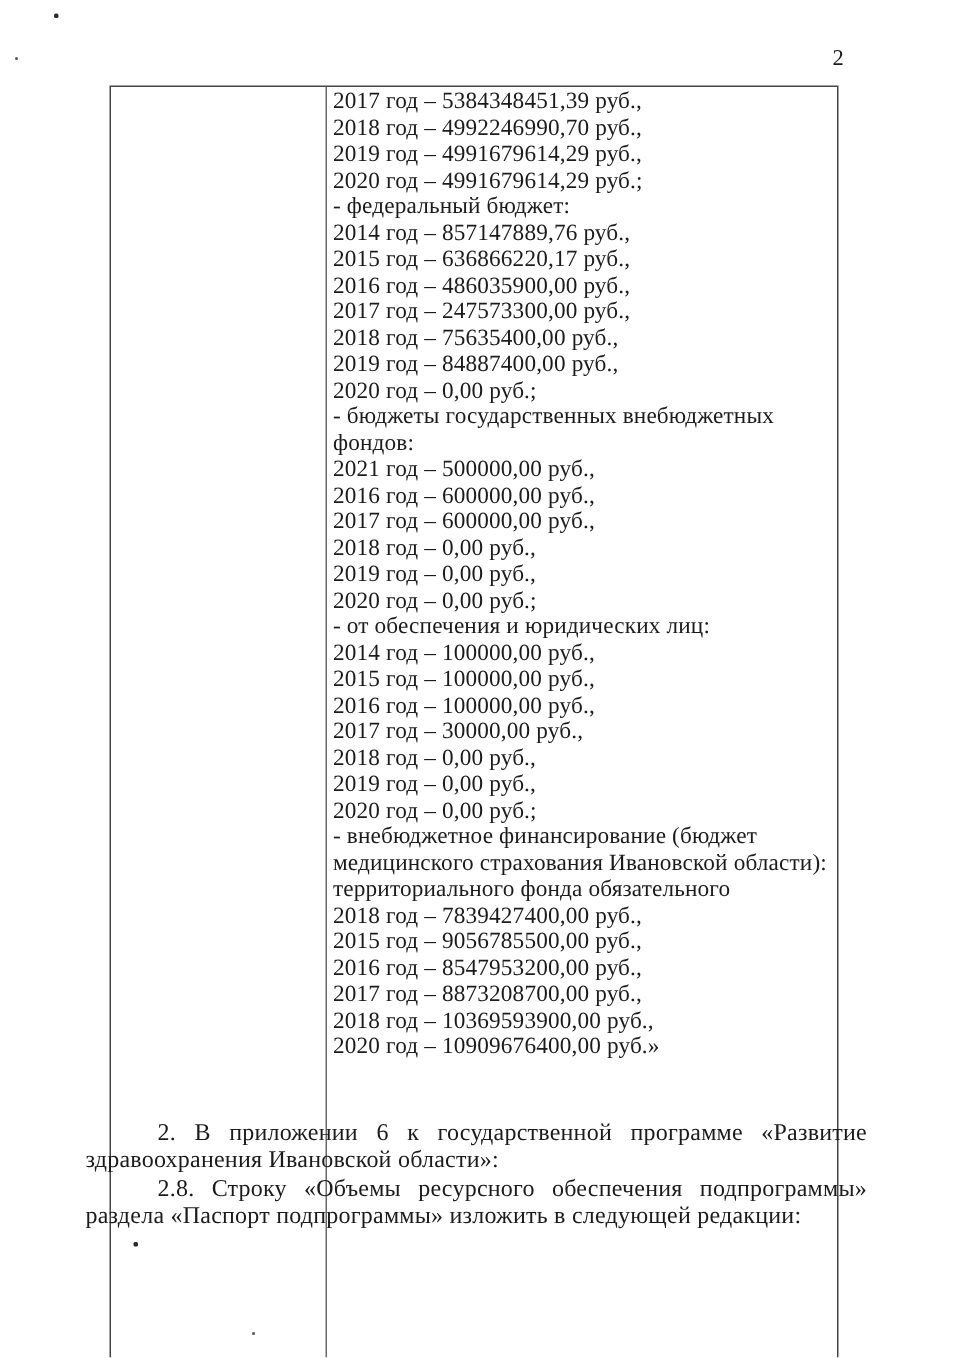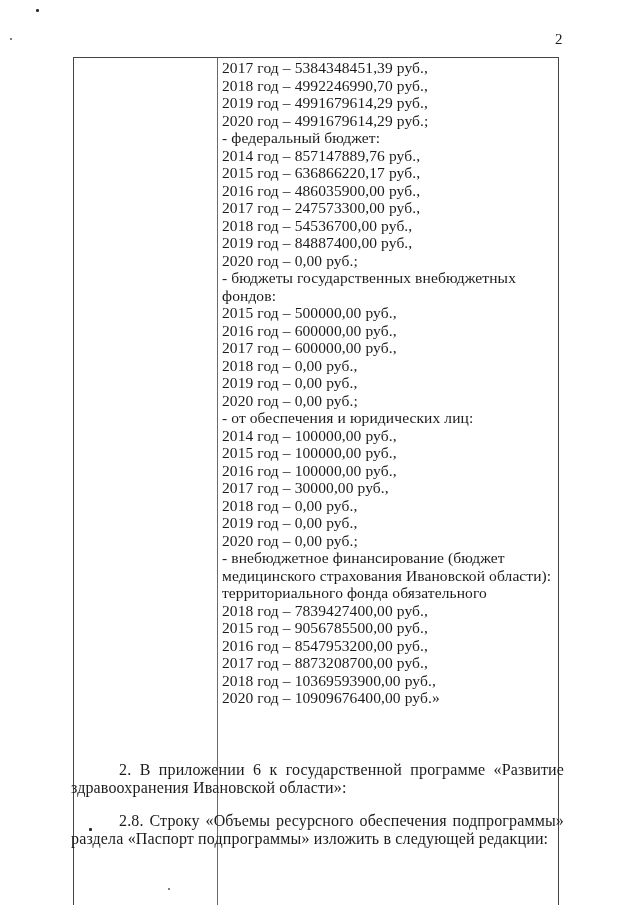--- a/index.html
+++ b/index.html
@@ -53,21 +53,21 @@
   .body-text {
     position: absolute;
     top: 747px;
     left: 57px;
     width: 521px;
     font-size: 16px;
     line-height: 18.4px;
     letter-spacing: 0.15px;
   }
   .para {
-    margin: 14px;
+    margin: 0;
   }
   .para-line {
     white-space: nowrap;
   }
   .para-line.justified {
     white-space: normal;
     text-align: justify;
     text-align-last: justify;
     text-indent: 48px;
   }
@@ -93,26 +93,26 @@
     <div class="col-right">
         <div class="budget-line">2017 год – 5384348451,39 руб.,</div>
         <div class="budget-line">2018 год – 4992246990,70 руб.,</div>
         <div class="budget-line">2019 год – 4991679614,29 руб.,</div>
         <div class="budget-line">2020 год – 4991679614,29 руб.;</div>
         <div class="budget-line">- федеральный бюджет:</div>
         <div class="budget-line">2014 год – 857147889,76 руб.,</div>
         <div class="budget-line">2015 год – 636866220,17 руб.,</div>
         <div class="budget-line">2016 год – 486035900,00 руб.,</div>
         <div class="budget-line">2017 год – 247573300,00 руб.,</div>
-        <div class="budget-line">2018 год – 54536700,00 руб.,</div>
+        <div class="budget-line">2018 год – 75635400,00 руб.,</div>
         <div class="budget-line">2019 год – 84887400,00 руб.,</div>
         <div class="budget-line">2020 год – 0,00 руб.;</div>
         <div class="budget-line">- бюджеты государственных внебюджетных</div>
         <div class="budget-line">фондов:</div>
-        <div class="budget-line">2015 год – 500000,00 руб.,</div>
+        <div class="budget-line">2021 год – 500000,00 руб.,</div>
         <div class="budget-line">2016 год – 600000,00 руб.,</div>
         <div class="budget-line">2017 год – 600000,00 руб.,</div>
         <div class="budget-line">2018 год – 0,00 руб.,</div>
         <div class="budget-line">2019 год – 0,00 руб.,</div>
         <div class="budget-line">2020 год – 0,00 руб.;</div>
         <div class="budget-line">- от обеспечения и юридических лиц:</div>
         <div class="budget-line">2014 год – 100000,00 руб.,</div>
         <div class="budget-line">2015 год – 100000,00 руб.,</div>
         <div class="budget-line">2016 год – 100000,00 руб.,</div>
         <div class="budget-line">2017 год – 30000,00 руб.,</div>

